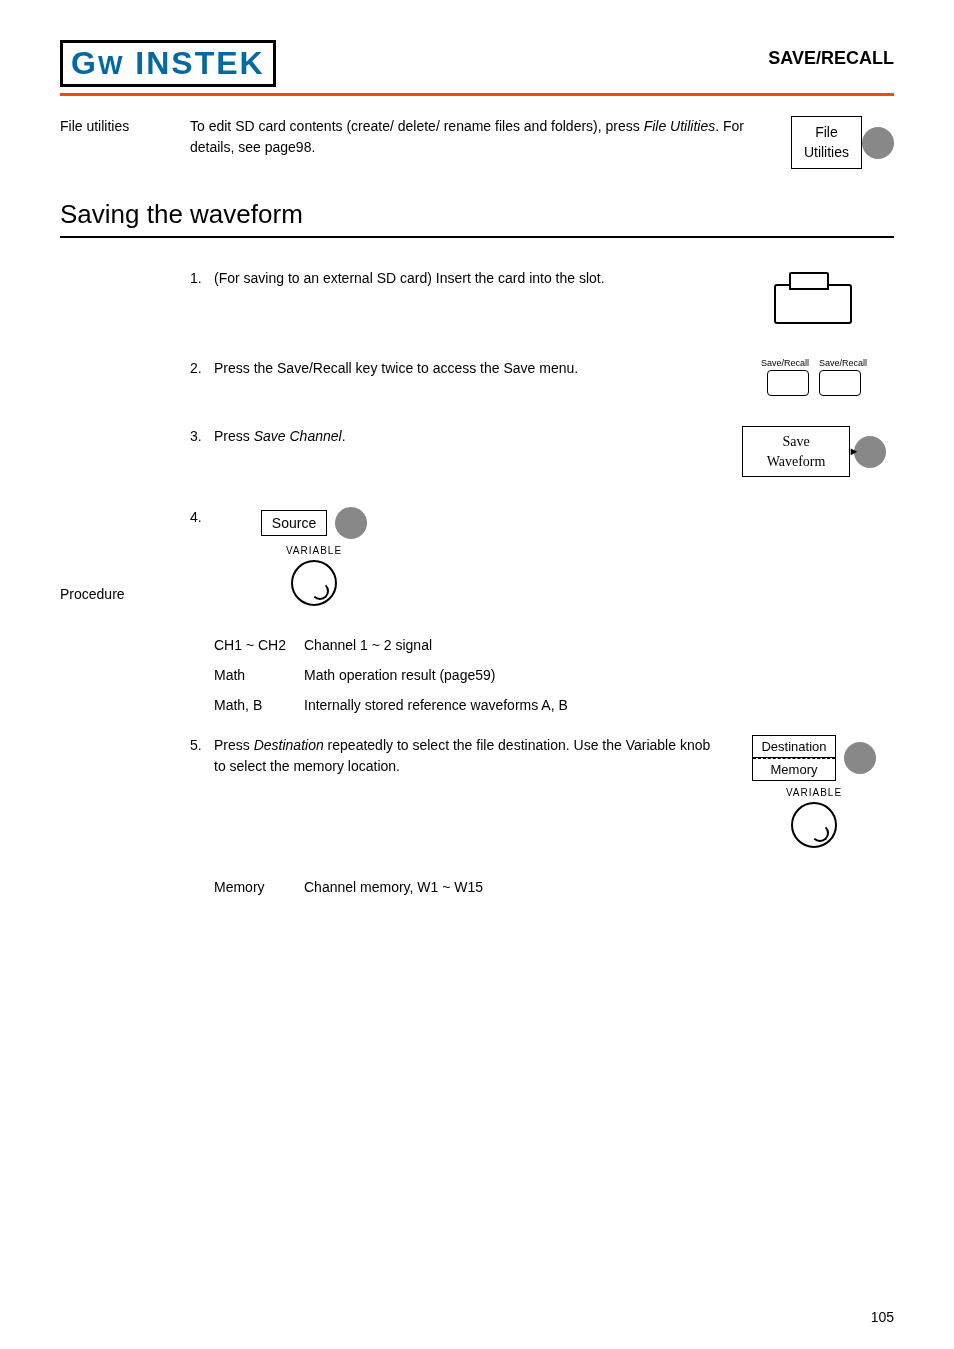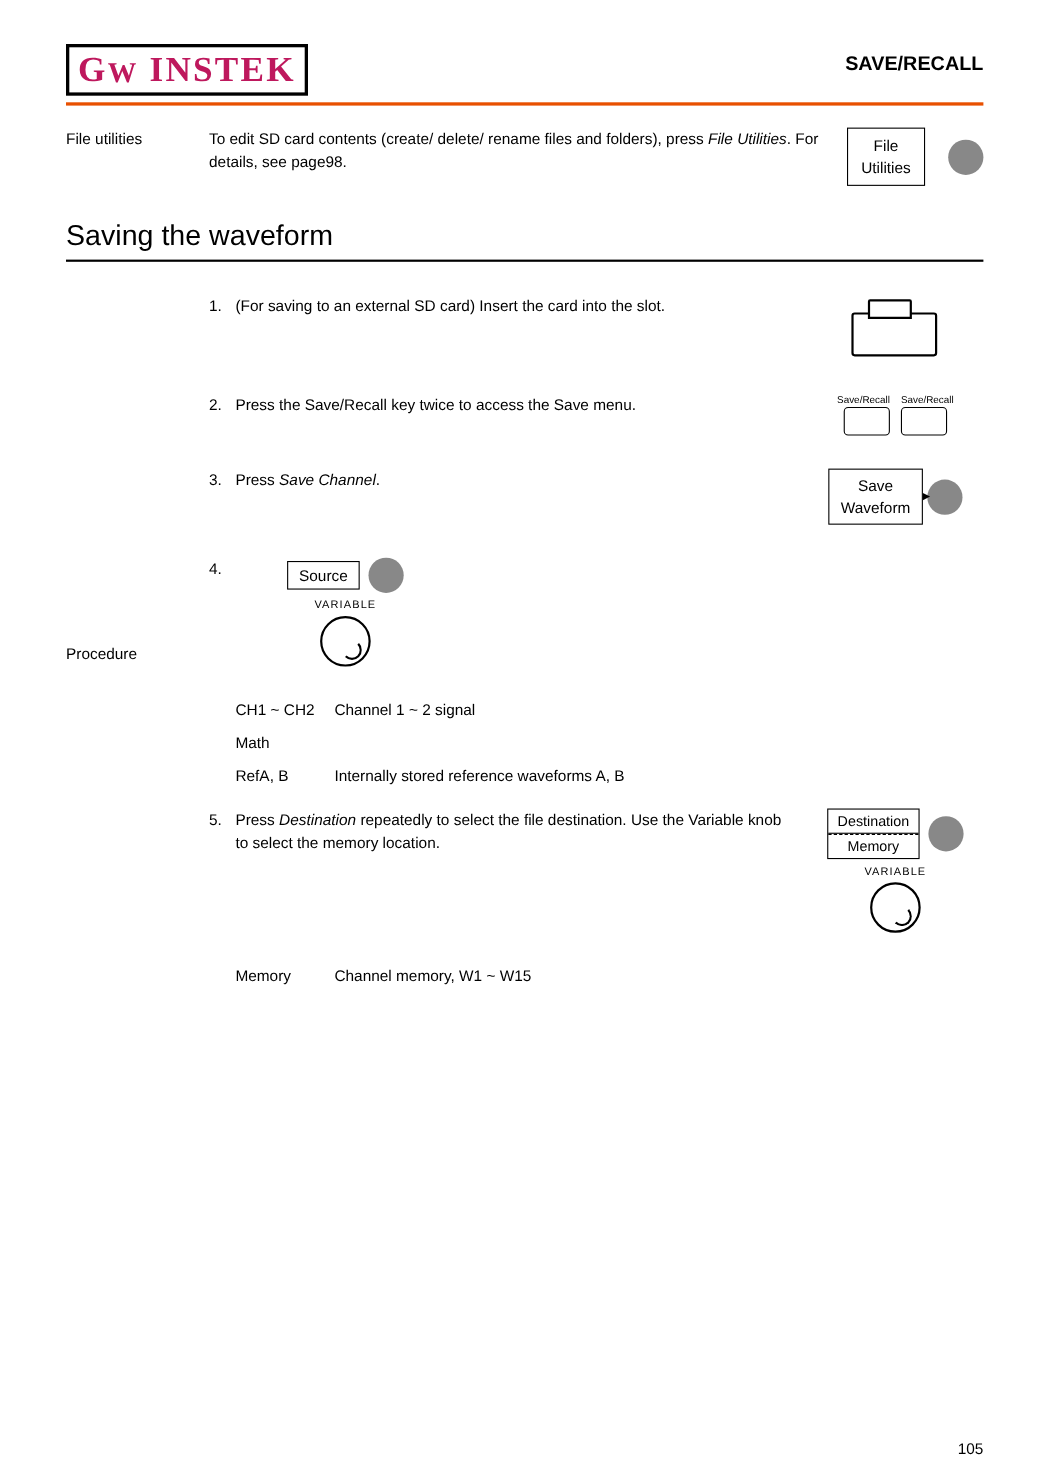--- a/index.html
+++ b/index.html
@@ -16,25 +16,25 @@
 
     
     .header {
       display: flex;
       justify-content: space-between;
       align-items: flex-start;
       margin-bottom: 6px;
     }
 
     .logo {
-      font-family: Liberation Serif, serif;
+      font-family: Liberation Sans, sans-serif;
       font-size: 32px;
       font-weight: 900;
       letter-spacing: 2px;
-      color: #be185d;
+      color: #0369a1;
       border: 3px solid #000;
       padding: 2px 8px;
       display: inline-block;
     }
 
     .header-right {
       font-size: 18px;
       font-weight: bold;
       padding-top: 8px;
     }
@@ -63,21 +63,21 @@
       line-height: 1.5;
     }
 
     .section-content em {
       font-style: italic;
     }
 
     .file-utilities-button {
       display: flex;
       align-items: center;
-      gap: 21px;
+      gap: 0;
       margin-left: 20px;
     }
 
     .button-box {
       border: 1.5px solid #000;
       padding: 6px 12px;
       font-size: 14px;
       text-align: center;
       line-height: 1.4;
       min-width: 60px;
@@ -254,25 +254,26 @@
 
     
     .save-waveform-btn {
       display: flex;
       align-items: center;
       gap: 4px;
     }
 
     .save-waveform-box {
       border: 1.5px solid #000;
-      padding: 5px 10px;
+      padding: 5px 24px;
       font-size: 14px;
       line-height: 1.4;
       text-align: center;
       position: relative;
+      font-family: Liberation Serif, serif;
     }
   </style>
 </head>
 <body>
 
 <div class="header">
   <div class="logo">
     <span>G<span style="font-size:26px;vertical-align:middle;">W</span></span>
     <span> INSTEK</span>
   </div>
@@ -373,23 +374,24 @@
       </div>
     </div>
 
     <div class="signal-table">
       <div class="signal-row">
         <div class="signal-key">CH1 ~ CH2</div>
         <div class="signal-val">Channel 1 ~ 2 signal</div>
       </div>
       <div class="signal-row">
         <div class="signal-key">Math</div>
+        <div class="signal-val">Math operation result (page59)</div>
       </div>
       <div class="signal-row">
-        <div class="signal-key">RefA, B</div>
+        <div class="signal-key">Math, B</div>
         <div class="signal-val">Internally stored reference waveforms A, B</div>
       </div>
     </div>
 
     <div class="step">
       <div class="step-number">5.</div>
       <div class="step-text">
         Press <em>Destination</em> repeatedly to select the file destination. Use the Variable knob to select the memory location.
       </div>
       <div class="step-visual">

